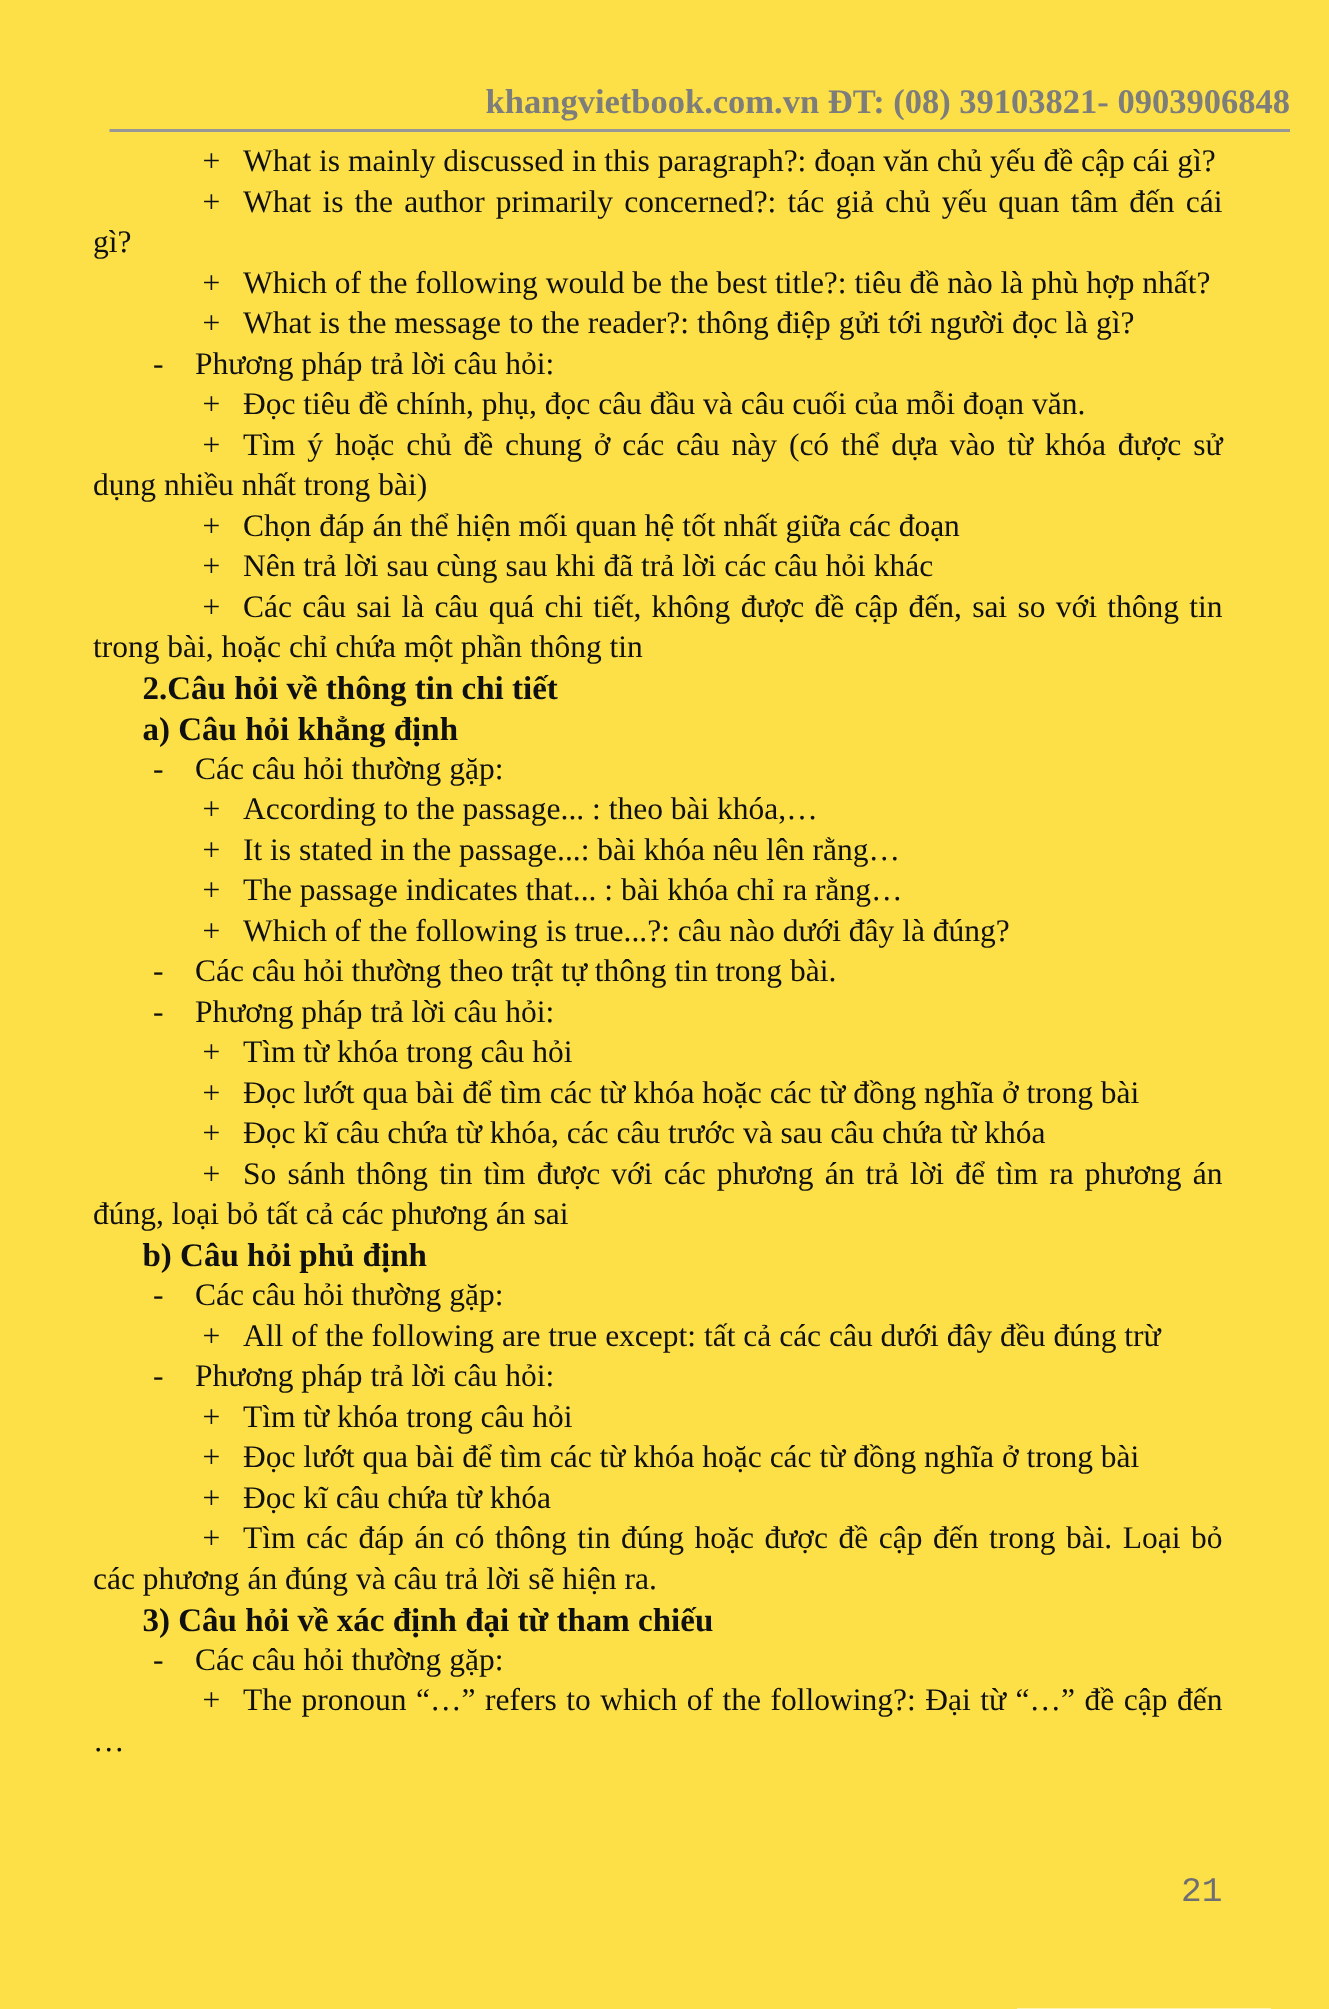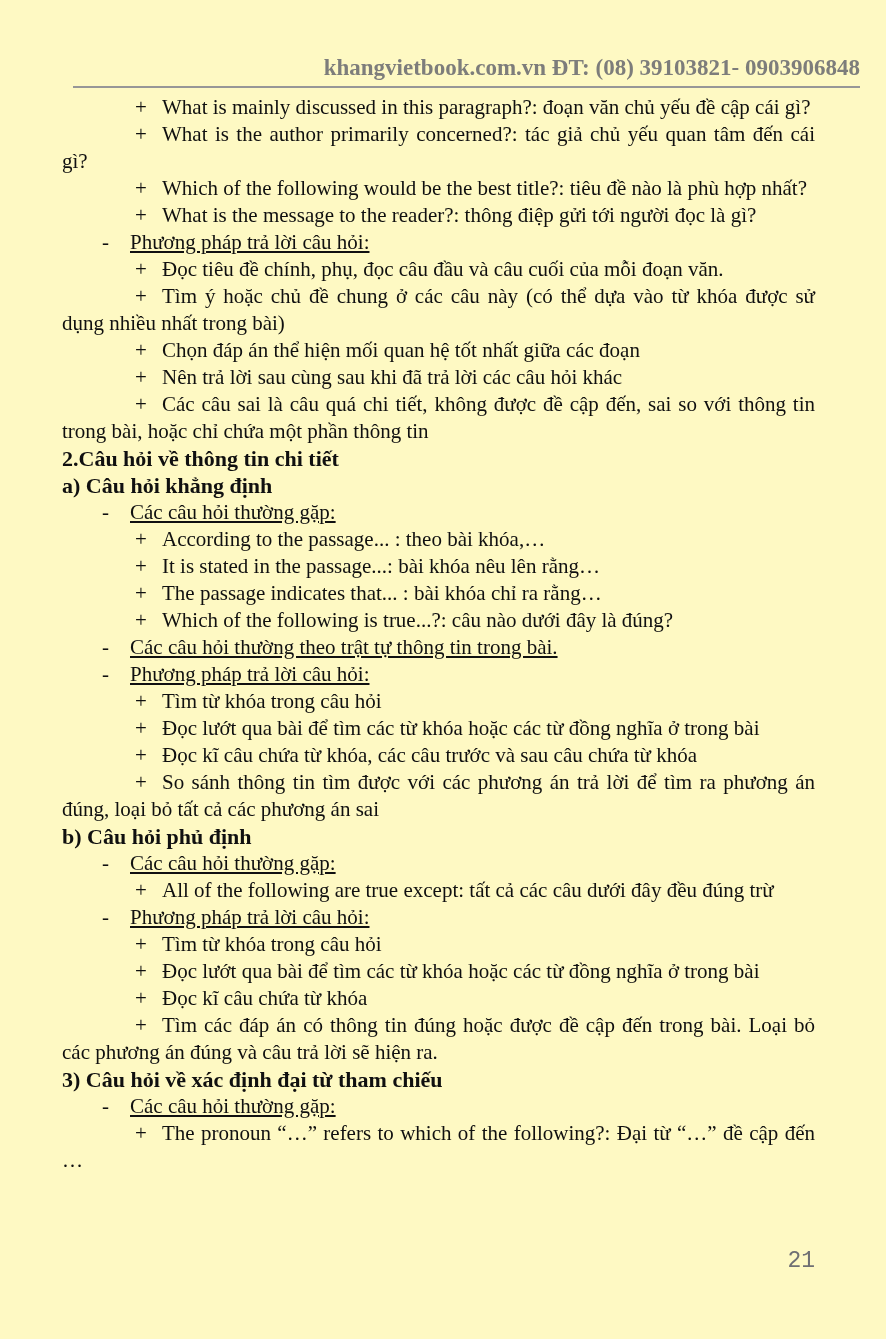--- a/index.html
+++ b/index.html
@@ -4,21 +4,21 @@
 <style>
   html, body {
     margin: 0;
     padding: 0;
     background: #ffffff;
   }
   .page {
     position: relative;
     width: 886px;
     height: 1339px;
-    background: #fef9c3;
+    background: #fde047;
     font-family: "Liberation Serif", "DejaVu Serif", serif;
     overflow: hidden;
   }
   .header {
     position: absolute;
     left: 73px;
     top: 55px;
     width: 787px;
     text-align: right;
     font-weight: bold;
@@ -47,30 +47,31 @@
   .content p {
     margin: 0;
     padding: 0;
   }
   p.plus { text-indent: 73px; }
   p.plus .marker {
     display: inline-block;
     width: 27px;
     text-indent: 0;
   }
-  p.dash { text-indent: 40px; text-decoration: underline; }
+  p.dash { text-indent: 40px; }
   p.dash .marker {
     display: inline-block;
     width: 28px;
     text-indent: 0;
   }
   p.heading {
     font-weight: bold;
     font-size: 22px;
     text-indent: 0;
+    margin-left: 33px;
   }
   .page-number {
     position: absolute;
     left: 62px;
     top: 1248px;
     width: 753px;
     text-align: right;
     font-size: 23px;
     color: #6f6f73;
     font-family: Liberation Mono, monospace;

